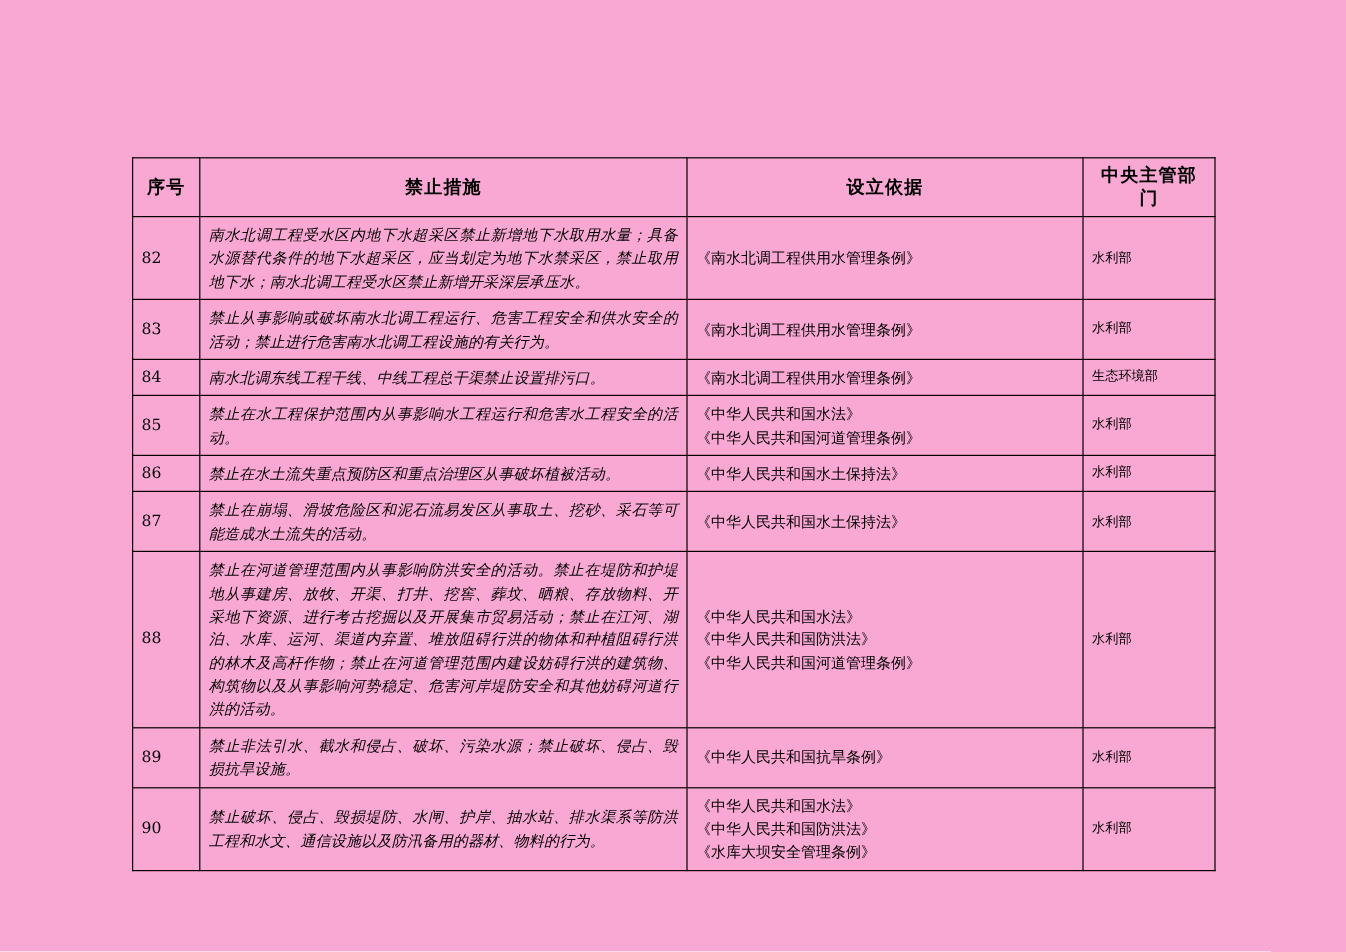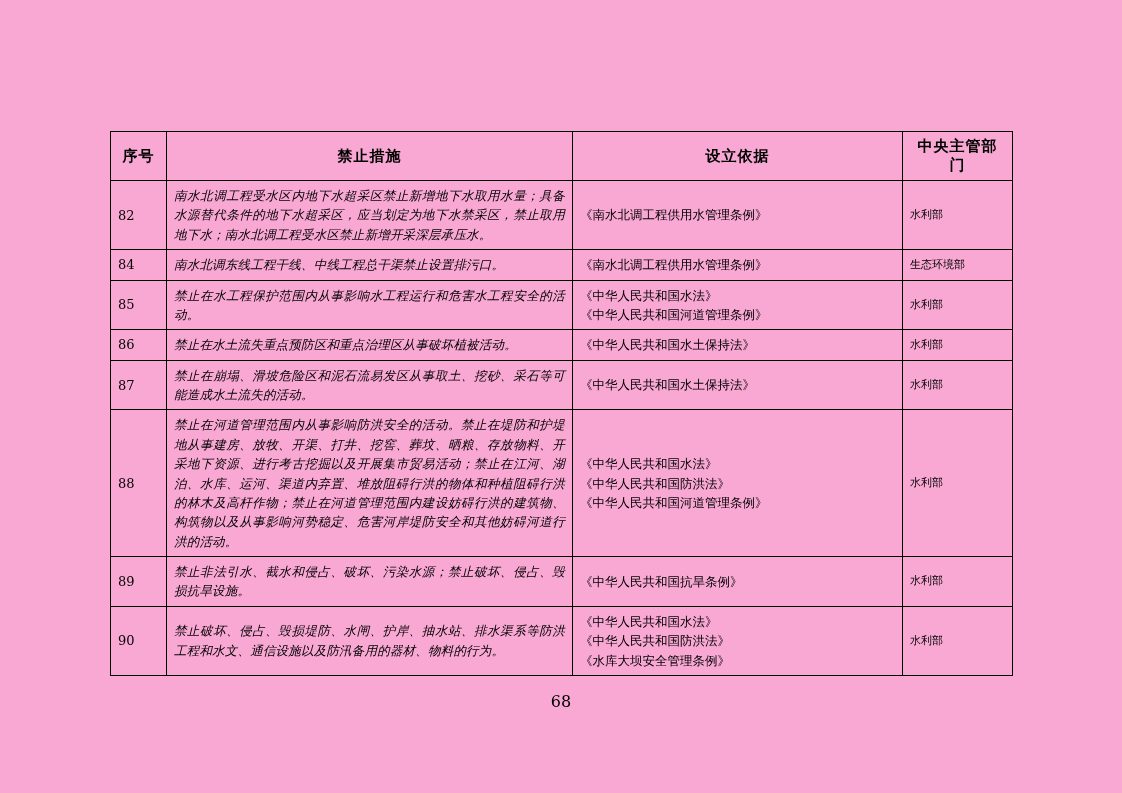--- a/index.html
+++ b/index.html
@@ -106,20 +106,28 @@
       <tbody>
         <tr>
           <td class="seq">82</td>
           <td class="measure">南水北调工程受水区内地下水超采区禁止新增地下水取用水量；具备水源替代条件的地下水超采区，应当划定为地下水禁采区，禁止取用地下水；南水北调工程受水区禁止新增开采深层承压水。</td>
           <td class="basis">
             <div>《南水北调工程供用水管理条例》</div>
           </td>
           <td class="dept">水利部</td>
         </tr>
         <tr>
+          <td class="seq">83</td>
+          <td class="measure">禁止从事影响或破坏南水北调工程运行、危害工程安全和供水安全的活动；禁止进行危害南水北调工程设施的有关行为。</td>
+          <td class="basis">
+            <div>《南水北调工程供用水管理条例》</div>
+          </td>
+          <td class="dept">水利部</td>
+        </tr>
+        <tr>
           <td class="seq">84</td>
           <td class="measure">南水北调东线工程干线、中线工程总干渠禁止设置排污口。</td>
           <td class="basis">
             <div>《南水北调工程供用水管理条例》</div>
           </td>
           <td class="dept">生态环境部</td>
         </tr>
         <tr>
           <td class="seq">85</td>
           <td class="measure">禁止在水工程保护范围内从事影响水工程运行和危害水工程安全的活动。</td>
@@ -170,14 +178,13 @@
             <div>《中华人民共和国水法》</div>
             <div>《中华人民共和国防洪法》</div>
             <div>《水库大坝安全管理条例》</div>
           </td>
           <td class="dept">水利部</td>
         </tr>
       </tbody>
     </table>
   </div>
 
-  <div class="page-number">68</div>
 </div>
 
 </body></html>

